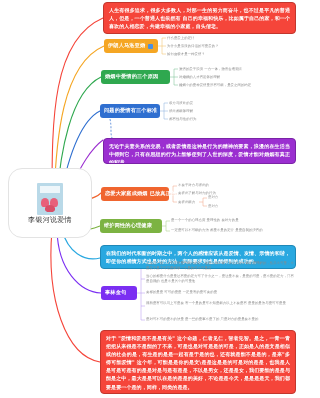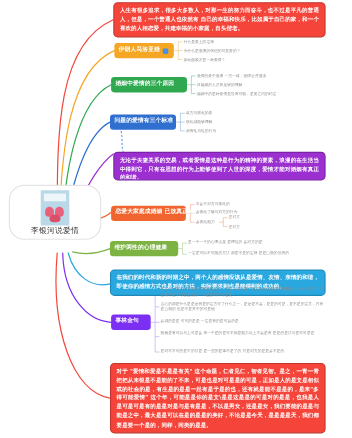--- a/index.html
+++ b/index.html
@@ -5,21 +5,21 @@
   html,body{margin:0;padding:0;background:#ffffff;}
   body{
     width:300px;height:398px;position:relative;overflow:hidden;
     font-family:"DejaVu Sans","Liberation Sans",sans-serif;
   }
   #canvas{position:absolute;left:0;top:0;width:300px;height:398px;}
   #links{position:absolute;left:0;top:0;width:300px;height:398px;pointer-events:none;}
 
   
   .root{
-    position:absolute;left:8px;top:168px;width:84px;height:50px;
+    position:absolute;left:8px;top:168px;width:84px;height:70px;
     border:1px solid #e3e3e3;border-radius:14px;background:#fff;
     display:flex;flex-direction:column;align-items:center;justify-content:center;
     box-sizing:border-box;
   }
   .root-cover{
     width:26px;height:32px;border-radius:1px;background:#b9d9e8;
     position:relative;overflow:hidden;margin-bottom:2px;
   }
   .root-cover .cv-top{
     position:absolute;left:3px;top:3px;right:3px;height:7px;background:#eef6fa;

